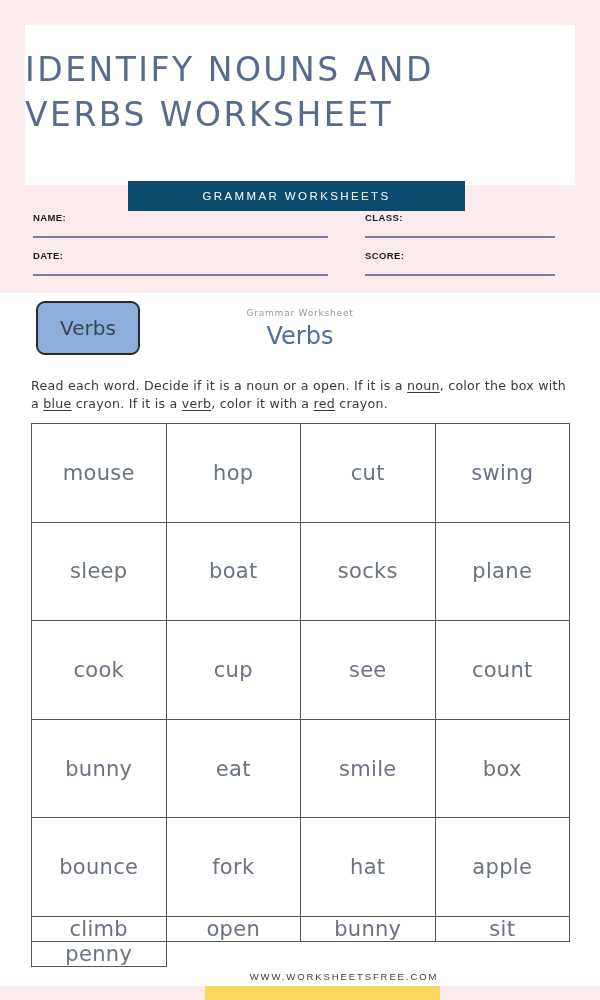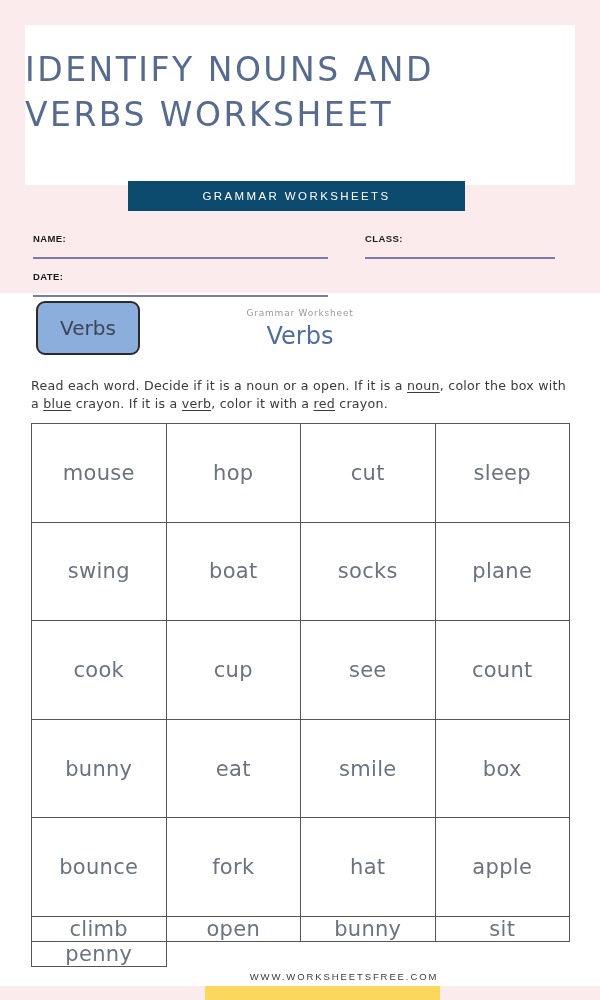--- a/index.html
+++ b/index.html
@@ -66,21 +66,21 @@
     display: flex;
     align-items: center;
     justify-content: center;
     font-family: "Liberation Sans", sans-serif;
   }
 
   
   .fields {
     position: absolute;
     left: 0;
-    top: 229px;
+    top: 208px;
     width: 484px;
     height: 70px;
   }
   .field {
     position: absolute;
     height: 26px;
   }
   .field-label {
     position: absolute;
     left: 0;
@@ -240,40 +240,44 @@
   <div class="field field-class">
     <span class="field-label">CLASS:</span>
     <span class="field-line"></span>
   </div>
 
   <div class="field field-date">
     <span class="field-label">DATE:</span>
     <span class="field-line"></span>
   </div>
 
+  <div class="field field-score">
+    <span class="field-label">SCORE:</span>
+    <span class="field-line"></span>
+  </div>
 
 </div>
 
 <div class="verbs-chip">Verbs</div>
 
 <div class="section-head">
   <div class="section-kicker">Grammar Worksheet</div>
   <div class="section-title">Verbs</div>
 </div>
 
 <div class="instructions">
   <span>Read each word.  Decide if it is a noun or a open.  If it is a </span><u>noun</u><span>, color the box with a </span><u>blue</u><span> crayon.  If it is a </span><u>verb</u><span>, color it with a </span><u>red</u><span> crayon.</span>
 </div>
 
 <div class="word-grid" id="word-grid">
     <div class="word-cell">mouse</div>
     <div class="word-cell">hop</div>
     <div class="word-cell">cut</div>
+    <div class="word-cell">swing</div>
     <div class="word-cell">sleep</div>
-    <div class="word-cell">swing</div>
     <div class="word-cell">boat</div>
     <div class="word-cell">socks</div>
     <div class="word-cell">plane</div>
     <div class="word-cell">cook</div>
     <div class="word-cell">cup</div>
     <div class="word-cell">see</div>
     <div class="word-cell">count</div>
     <div class="word-cell">bunny</div>
     <div class="word-cell">eat</div>
     <div class="word-cell">smile</div>

